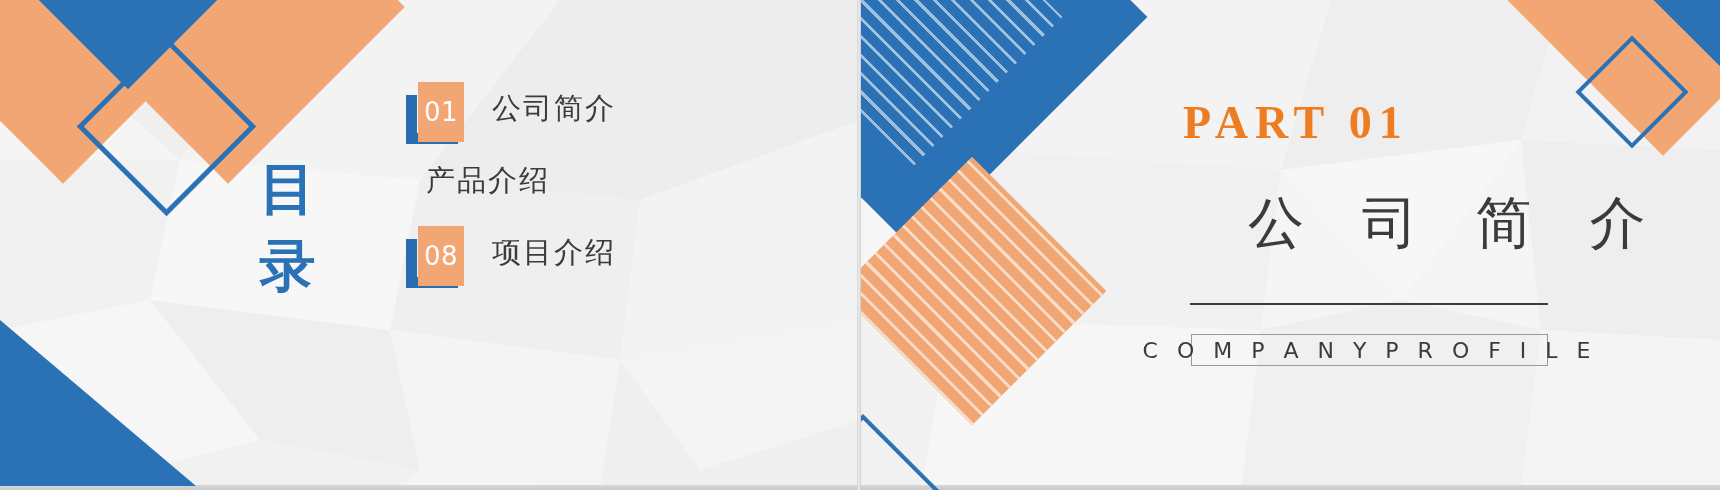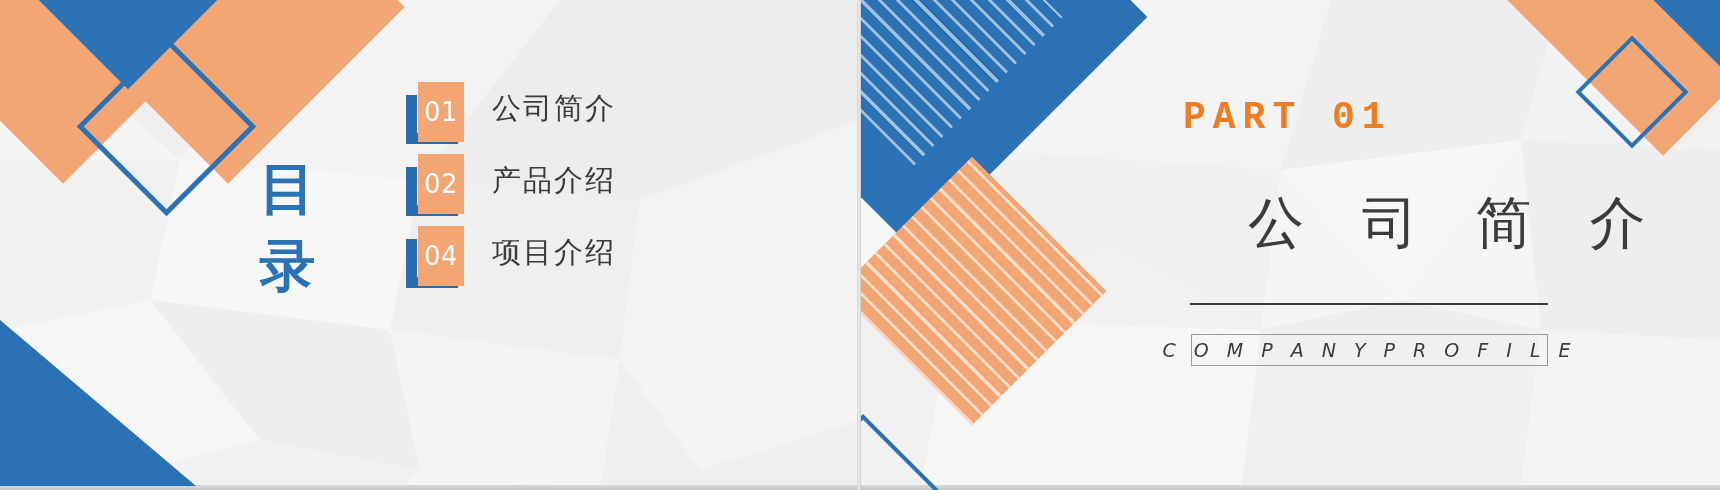--- a/index.html
+++ b/index.html
@@ -222,22 +222,22 @@
     line-height: 52px;
     white-space: nowrap;
   }
 
   
   .part-label {
     position: absolute;
     left: 1183px; top: 96px;
     z-index: 10;
     color: #ee7d22;
-    font-family: Liberation Mono, monospace;
-    font-size: 38px;
+    font-family: Liberation Serif, serif;
+    font-size: 46px;
     font-weight: 700;
     letter-spacing: 7px;
   }
   .part-title {
     position: absolute;
     left: 1248px; top: 186px;
     z-index: 10;
     color: #3b3b3b;
     font-family: "DejaVu Sans", "Liberation Sans", sans-serif;
     font-size: 56px;
@@ -259,25 +259,24 @@
     border: 1px solid #9a9a9a;
     box-sizing: border-box;
     display: flex;
     align-items: center;
     justify-content: center;
     z-index: 10;
   }
   .profile-box span {
     color: #3b3b3b;
     font-family: "DejaVu Sans", "Liberation Sans", sans-serif;
-    font-size: 19px;
+    font-size: 22px;
     font-weight: 400;
     letter-spacing: 6px;
     white-space: nowrap;
-    font-style: italic;
   }
 </style>
 </head>
 <body>
 
 <div id="stage">
 
   <div class="slide" id="slide-left">
 
     <div class="poly-bg">
@@ -315,32 +314,28 @@
 
       <div class="toc-row">
         <div class="num-wrap">
           <div class="num-bracket"></div>
           <div class="num-box">01</div>
         </div>
         <div class="toc-label">公司简介</div>
       </div>
 
       <div class="toc-row">
-        <div class="num-wrap">
-          <div class="num-bracket"></div>
-          <div class="num-box">02</div>
-        </div>
         <div class="toc-label">产品介绍</div>
       </div>
 
 
       <div class="toc-row">
         <div class="num-wrap">
           <div class="num-bracket"></div>
-          <div class="num-box">04</div>
+          <div class="num-box">08</div>
         </div>
         <div class="toc-label">项目介绍</div>
       </div>
 
     </div>
 
     <div class="slide-bottom-edge"></div>
   </div>
 
   <div class="slide" id="slide-right">

